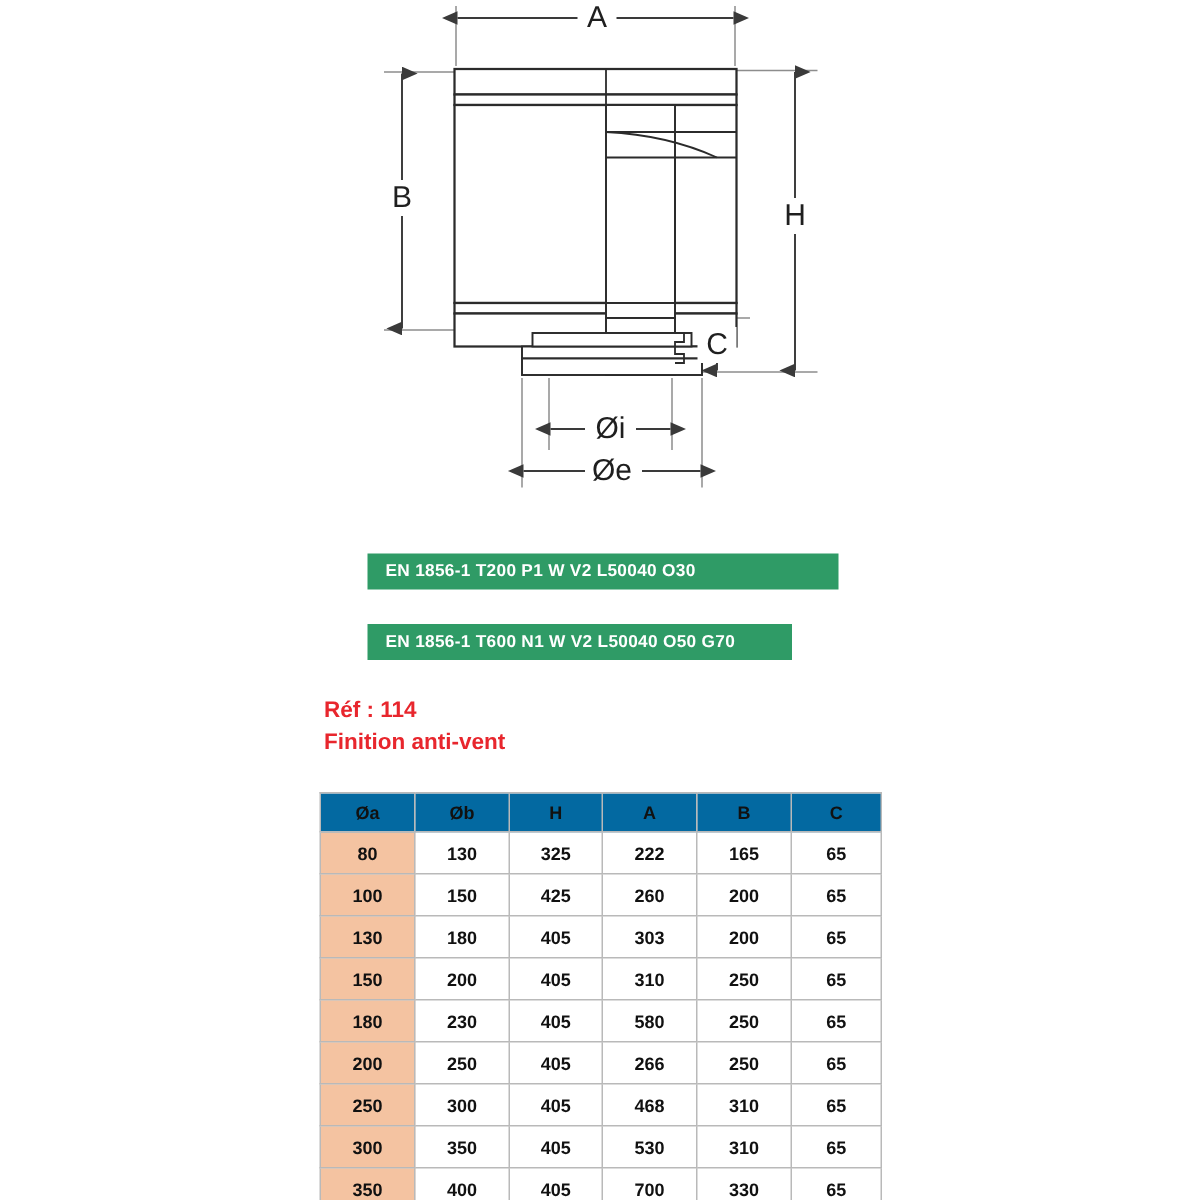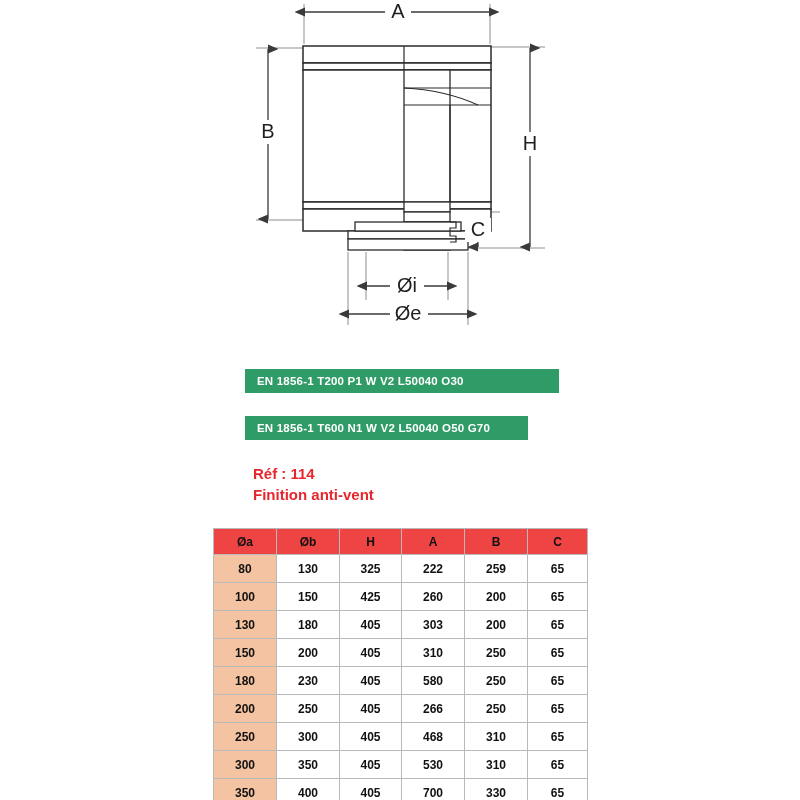--- a/index.html
+++ b/index.html
@@ -45,21 +45,21 @@
   
   #ref-block {
     position: absolute;
     left: 216px;
     top: 463px;
     color: #e8262d;
     font-weight: bold;
     font-size: 15px;
     line-height: 21px;
   }
-  #ref-block div { white-space: nowrap; margin-left: 37px; }
+  #ref-block div { white-space: nowrap; }
 
   
   #spec-table {
     position: absolute;
     left: 213px;
     top: 528px;
     border-collapse: collapse;
     width: 374px;
     table-layout: fixed;
   }
@@ -67,21 +67,21 @@
     border: 1px solid #b9b9b9;
     text-align: center;
     font-size: 12px;
     font-weight: bold;
     color: #111111;
     height: 27px;
     padding: 0;
     background: #ffffff;
   }
   #spec-table thead th {
-    background: #ef4444;
+    background: #0369a1;
     height: 25px;
   }
   #spec-table tbody td.keycol {
     background: #f4c3a1;
     margin-top: 45px;
   }
 </style>
 </head>
 <body>
 
@@ -215,21 +215,21 @@
       <th>B</th>
       <th>C</th>
     </tr>
   </thead>
   <tbody>
       <tr>
         <td class="keycol">80</td>
         <td>130</td>
         <td>325</td>
         <td>222</td>
-        <td>259</td>
+        <td>165</td>
         <td>65</td>
       </tr>
       <tr>
         <td class="keycol">100</td>
         <td>150</td>
         <td>425</td>
         <td>260</td>
         <td>200</td>
         <td>65</td>
       </tr>

